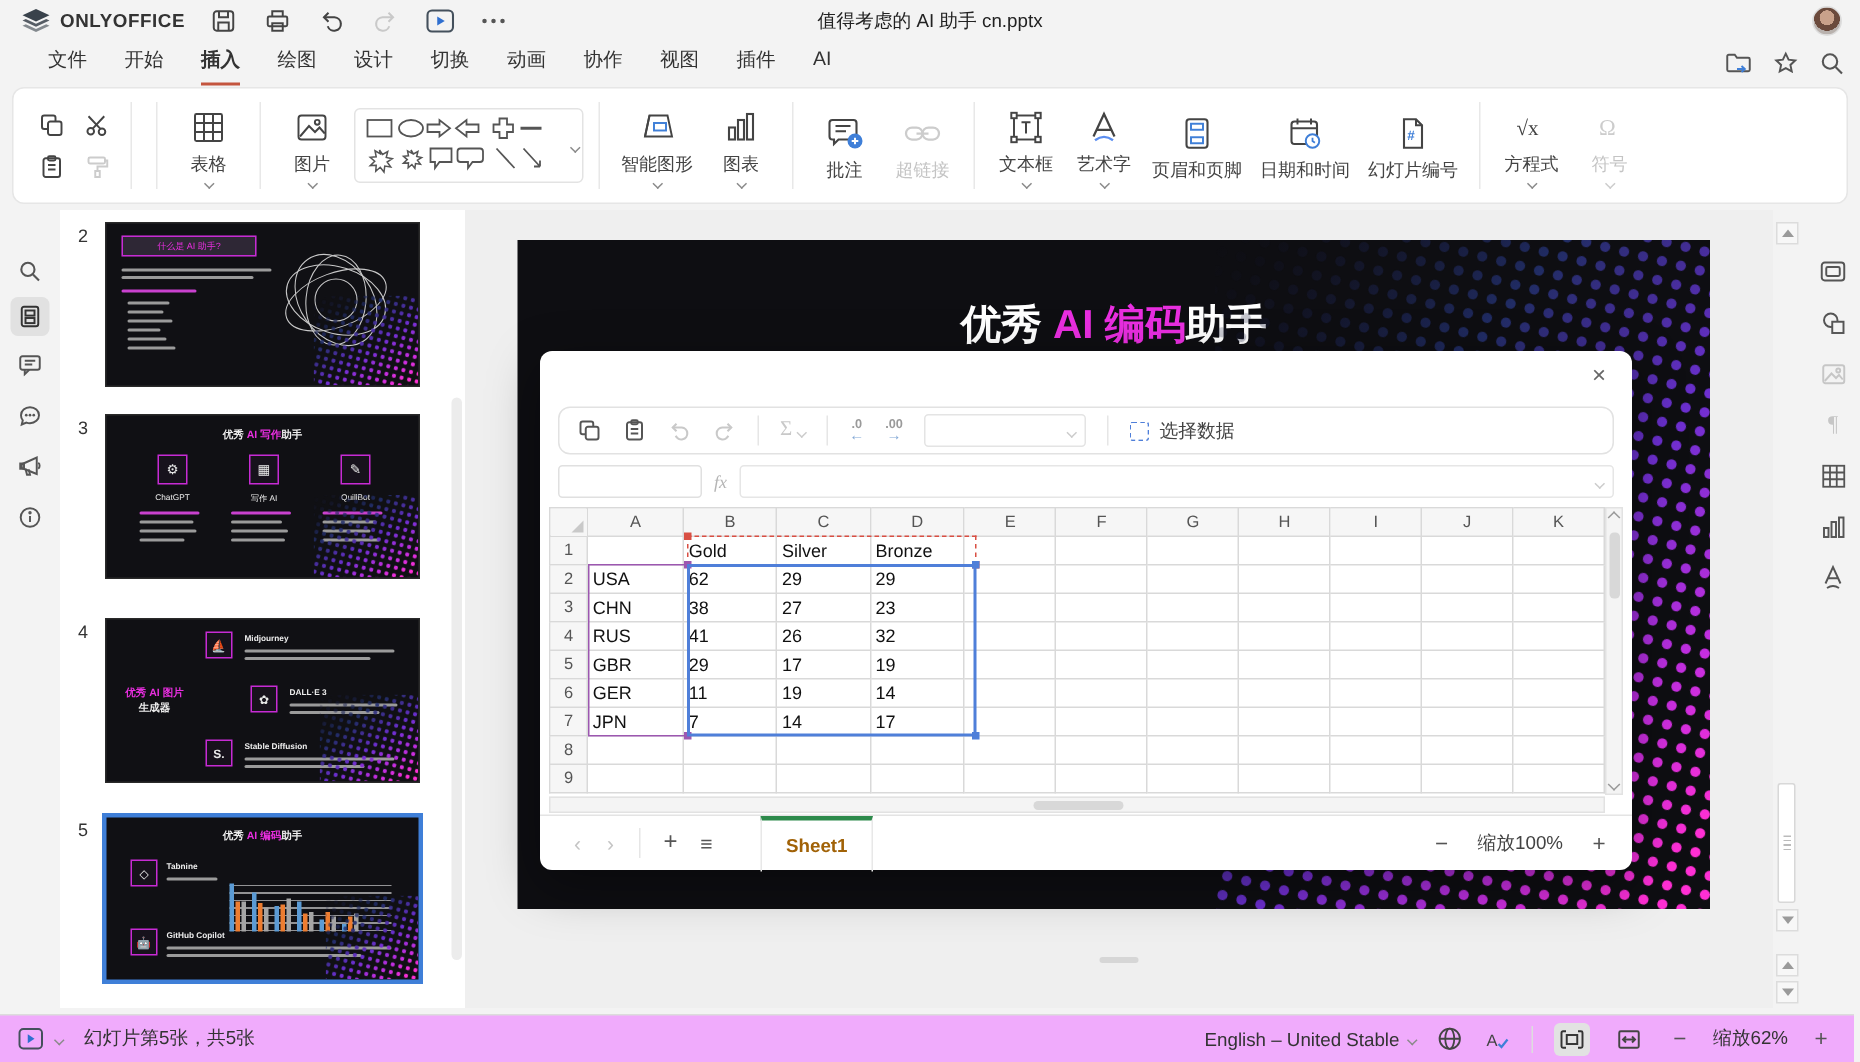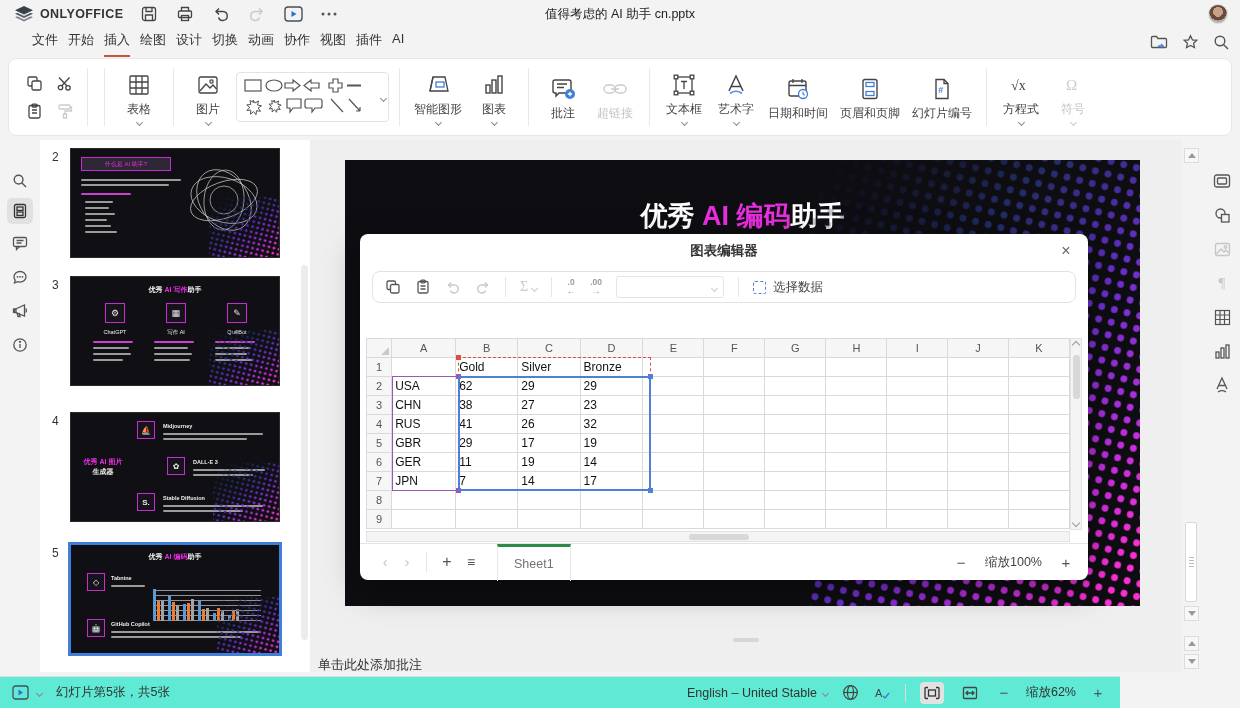--- a/index.html
+++ b/index.html
@@ -11,23 +11,23 @@
   #titlebar { position:absolute; left:0; top:0; width:1240px; height:28px; background:#f3f3f3; display:flex; align-items:center; }
   #logo { display:flex; align-items:center; gap:6px; padding-left:14px; width:120px; }
   #logo-text { font-size:12.5px; font-weight:bold; letter-spacing:.4px; color:#333; }
   .qbtn { width:30px; height:22px; display:flex; align-items:center; justify-content:center; color:#444; }
   #quick-actions { display:flex; align-items:center; gap:6px; margin-left:14px; }
   #doc-title { position:absolute; left:0; right:0; top:0; height:28px; display:flex; align-items:center; justify-content:center; font-size:12.5px; color:#222; pointer-events:none; }
   #avatar { position:absolute; right:12px; top:4px; width:20px; height:20px; border-radius:50%; background:radial-gradient(circle at 50% 38%, #c9a18a 0 34%, #6b4a3c 35% 60%, #b9b2ae 61%); border:1px solid #ddd; }
 
   
   #menubar { position:absolute; left:0; top:28px; width:1240px; height:28px; display:flex; align-items:center; }
-  #menu-tabs { display:flex; gap:10px; padding-left:32px; }
+  #menu-tabs { display:flex; gap:25px; padding-left:32px; }
   .menu-tab { font-size:13px; color:#333; padding:4px 0 6px; cursor:default; }
-  .menu-tab.active { color:#333; font-weight:normal; border-bottom:2px solid #c4553e; }
+  .menu-tab.active { color:#333; font-weight:bold; border-bottom:2px solid #c4553e; }
   #menubar-right { position:absolute; right:10px; top:0; height:28px; display:flex; align-items:center; gap:14px; color:#555; }
 
   
   #ribbon { position:absolute; left:8px; top:58px; width:1224px; height:78px; background:#fff; border:1px solid #e6e6e6; border-radius:8px; display:flex; align-items:center; padding:0 10px; }
   .rsep { width:1px; height:58px; background:#e8e8e8; margin:0 8px; flex:0 0 auto; }
   .clip-grid { display:grid; grid-template-columns:26px 26px; grid-template-rows:26px 26px; gap:2px 4px; margin:0 2px; }
   .sicon { display:flex; align-items:center; justify-content:center; color:#444; }
   .bigbtn { display:flex; flex-direction:column; align-items:center; justify-content:flex-start; min-width:52px; padding:2px 6px 0; color:#444; }
   .bigbtn .ic { height:28px; display:flex; align-items:center; justify-content:center; color:#404040; }
   .bigbtn .lbl { font-size:12px; margin-top:2px; white-space:nowrap; color:#444; }
@@ -97,39 +97,39 @@
   .hdl { position:absolute; width:5px; height:5px; }
   .hdl.red { background:#d94f43; } .hdl.pur { background:#9c57b0; } .hdl.blu { background:#4f7fd9; }
   #grid-vscroll { position:absolute; left:710px; top:104px; width:12px; height:192px; background:#f4f4f4; border:1px solid #e2e2e2; }
   .varr { position:absolute; left:2px; width:6px; height:6px; border-right:1.3px solid #999; border-bottom:1.3px solid #999; }
   #grid-vthumb { position:absolute; left:2px; top:16px; width:7px; height:44px; background:#d8d8d8; border-radius:3px; }
   #grid-hscroll { position:absolute; left:6px; top:297px; width:704px; height:11px; background:#f4f4f4; border:1px solid #e2e2e2; }
   #grid-hthumb { position:absolute; left:322px; top:2px; width:60px; height:6px; background:#d8d8d8; border-radius:3px; }
 
   #dlg-bottom { position:absolute; left:0; right:0; bottom:0; height:37px; border-top:1px solid #e4e4e4; display:flex; align-items:center; padding:0 14px; }
   .sheetnav { color:#c4c4c4; font-size:14px; width:22px; text-align:center; }
-  #sheet-tab { height:37px; display:flex; align-items:center; padding:0 16px; border-top:3px solid #2d8a4b; border-right:1px solid #e8e8e8; border-left:1px solid #e8e8e8; font-size:12.5px; font-weight:normal; color:#737373; margin-left:14px; }
+  #sheet-tab { height:37px; display:flex; align-items:center; padding:0 16px; border-top:3px solid #2d8a4b; border-right:1px solid #e8e8e8; border-left:1px solid #e8e8e8; font-size:12.5px; font-weight:bold; color:#a16207; margin-left:24px; }
   #dlg-zoom { margin-left:auto; display:flex; align-items:center; gap:16px; font-size:12.5px; color:#444; }
   .zbtn { font-size:15px; color:#555; width:16px; text-align:center; }
 
   
   #main-vscroll { position:absolute; left:1184px; top:140px; width:15px; height:532px; }
   .sq-btn { position:absolute; left:0; width:15px; height:15px; border:1px solid #dcdcdc; background:#f7f7f7; display:flex; align-items:center; justify-content:center; }
   .tri-up { width:0; height:0; border-left:4px solid transparent; border-right:4px solid transparent; border-bottom:5px solid #9a9a9a; }
   .tri-dn { width:0; height:0; border-left:4px solid transparent; border-right:4px solid transparent; border-top:5px solid #9a9a9a; }
   #main-vthumb { position:absolute; left:1px; top:382px; width:12px; height:80px; background:#fff; border:1px solid #d8d8d8; border-radius:2px; }
   #main-vthumb::after { content:""; position:absolute; left:3px; top:34px; width:5px; height:10px; background:repeating-linear-gradient(to bottom,#bbb 0 1px,transparent 1px 3px); }
 
   
   #right-strip { position:absolute; left:1204px; top:140px; width:36px; height:532px; background:#f3f3f3; }
   .rs-btn { position:absolute; left:5px; width:26px; height:26px; display:flex; align-items:center; justify-content:center; color:#555; }
   .rs-btn.dis { color:#c6c6c6; }
 
   
-  #statusbar { position:absolute; left:0; top:676px; width:1120px; height:32px; background:#5eead4; border-top:1px solid #dcdcdc; display:flex; align-items:center; font-size:12.5px; color:#333; }
+  #statusbar { position:absolute; left:0; top:676px; width:1236px; height:32px; background:#f0abfc; border-top:1px solid #dcdcdc; display:flex; align-items:center; font-size:12.5px; color:#333; }
   #sb-left { display:flex; align-items:center; gap:8px; padding-left:12px; }
   #sb-right { margin-left:auto; display:flex; align-items:center; gap:14px; padding-right:14px; }
   .sb-ic { display:flex; align-items:center; color:#444; }
   #fit-slide { background:#e2e2e2; border-radius:4px; padding:4px; }
   #fit-width { padding:4px; }
   .sb-sep { width:1px; height:18px; background:#ddd; }
 
   
   #t5-bars { position:absolute; left:82px; top:42px; width:108px; height:34px; display:flex; align-items:flex-end; gap:4px;
              background:repeating-linear-gradient(to top, rgba(255,255,255,.55) 0 1px, transparent 1px 5px); }
@@ -371,38 +371,38 @@
         <svg width="22" height="24" viewBox="0 0 22 24" fill="none">
           <path d="M4 18 11 3l7 15M6.5 13.5h9" stroke="#444" stroke-width="1.5"></path>
           <path d="M5 20.5c4-3 8-3 12 0" stroke="#5b8ef0" stroke-width="1.6"></path>
         </svg>
       </span>
     <span class="lbl">艺术字</span>
     <span class="cv"></span>
   </div>
   <div class="bigbtn">
     <span class="ic">
+        <svg width="20" height="24" viewBox="0 0 20 24" fill="none">
+          <rect x="3" y="2.5" width="14" height="19" rx="2" stroke="#444" stroke-width="1.4"></rect>
+          <rect x="6" y="5.5" width="8" height="4" stroke="#3f7fd8" stroke-width="1.3"></rect>
+          <rect x="6" y="14.5" width="8" height="4" stroke="#3f7fd8" stroke-width="1.3"></rect>
+        </svg>
+      </span>
+    <span class="lbl">页眉和页脚</span>
+  </div>
+  <div class="bigbtn">
+    <span class="ic">
         <svg width="24" height="24" viewBox="0 0 24 24" fill="none">
           <rect x="3" y="4" width="17" height="15" rx="2" stroke="#444" stroke-width="1.4"></rect>
           <path d="M7 2v4M16 2v4M3 8.5h17" stroke="#444" stroke-width="1.3"></path>
           <circle cx="17" cy="17" r="4.5" fill="#fff" stroke="#3f7fd8" stroke-width="1.3"></circle>
           <path d="M17 14.8V17l1.6 1.2" stroke="#3f7fd8" stroke-width="1.2"></path>
         </svg>
       </span>
     <span class="lbl">日期和时间</span>
-  </div>
-  <div class="bigbtn">
-    <span class="ic">
-        <svg width="20" height="24" viewBox="0 0 20 24" fill="none">
-          <rect x="3" y="2.5" width="14" height="19" rx="2" stroke="#444" stroke-width="1.4"></rect>
-          <rect x="6" y="5.5" width="8" height="4" stroke="#3f7fd8" stroke-width="1.3"></rect>
-          <rect x="6" y="14.5" width="8" height="4" stroke="#3f7fd8" stroke-width="1.3"></rect>
-        </svg>
-      </span>
-    <span class="lbl">页眉和页脚</span>
   </div>
   <div class="bigbtn">
     <span class="ic">
         <svg width="20" height="24" viewBox="0 0 20 24" fill="none">
           <path d="M4 2.5h8l4 4v15H4z" stroke="#444" stroke-width="1.4"></path>
           <path d="M12 2.5v4h4" stroke="#444" stroke-width="1.3"></path>
           <text x="6.2" y="16" font-size="9" fill="#3f7fd8" font-weight="bold" font-family="Liberation Sans, sans-serif">#</text>
         </svg>
       </span>
     <span class="lbl">幻灯片编号</span>
@@ -693,21 +693,20 @@
         <stop offset="0.85" stop-color="#c72ee0"></stop>
         <stop offset="1" stop-color="#ff2fd4"></stop>
       </linearGradient>
     </defs>
     <rect width="330" height="446" fill="url(#grd5)" mask="url(#msk5)"></rect>
   </svg>
       </span>
   </div>
 
   <div id="dialog">
-    <div id="dlg-title">图表编辑器</div>
     <div id="dlg-close">×</div>
 
     <div id="dlg-toolbar">
       <span class="dt-ic">
           <svg width="16" height="16" viewBox="0 0 16 16" fill="none" stroke="currentColor" stroke-width="1.3">
             <rect x="2" y="2" width="8.5" height="8.5" rx="1.5"></rect>
             <rect x="5.5" y="5.5" width="8.5" height="8.5" rx="1.5" fill="#fff"></rect>
           </svg>
         </span>
       <span class="dt-ic">
@@ -743,20 +742,27 @@
       <span id="numfmt">
           <span class="cv dis"></span>
         </span>
       <span class="dsep"></span>
       <span id="select-data">
           <span id="sd-icon"></span>
           <span>选择数据</span>
         </span>
     </div>
 
+    <div id="dlg-formula">
+      <span id="name-box"></span>
+      <span id="fx">fx</span>
+      <span id="formula-input">
+          <span class="cv dis"></span>
+        </span>
+    </div>
 
     <div id="grid-wrap">
       <table id="sheet-table">
           <colgroup>
             <col style="width:26px">
             <col style="width:66px">
             <col style="width:64px">
             <col style="width:64px">
             <col style="width:64px">
             <col style="width:64px">
@@ -945,23 +951,20 @@
         <span class="zbtn">−</span>
         <span>缩放100%</span>
         <span class="zbtn">+</span>
       </span>
     </div>
   </div>
 
   <div id="notes-split">
       <span id="notes-grip"></span>
     </div>
-  <div id="notes-area">
-    <span id="notes-text">单击此处添加批注</span>
-  </div>
 </div>
 
 <div id="main-vscroll">
   <span class="sq-btn" style="top:8px">
       <span class="tri-up"></span>
     </span>
   <span id="main-vthumb"></span>
   <span class="sq-btn" style="top:466px">
       <span class="tri-dn"></span>
     </span>

